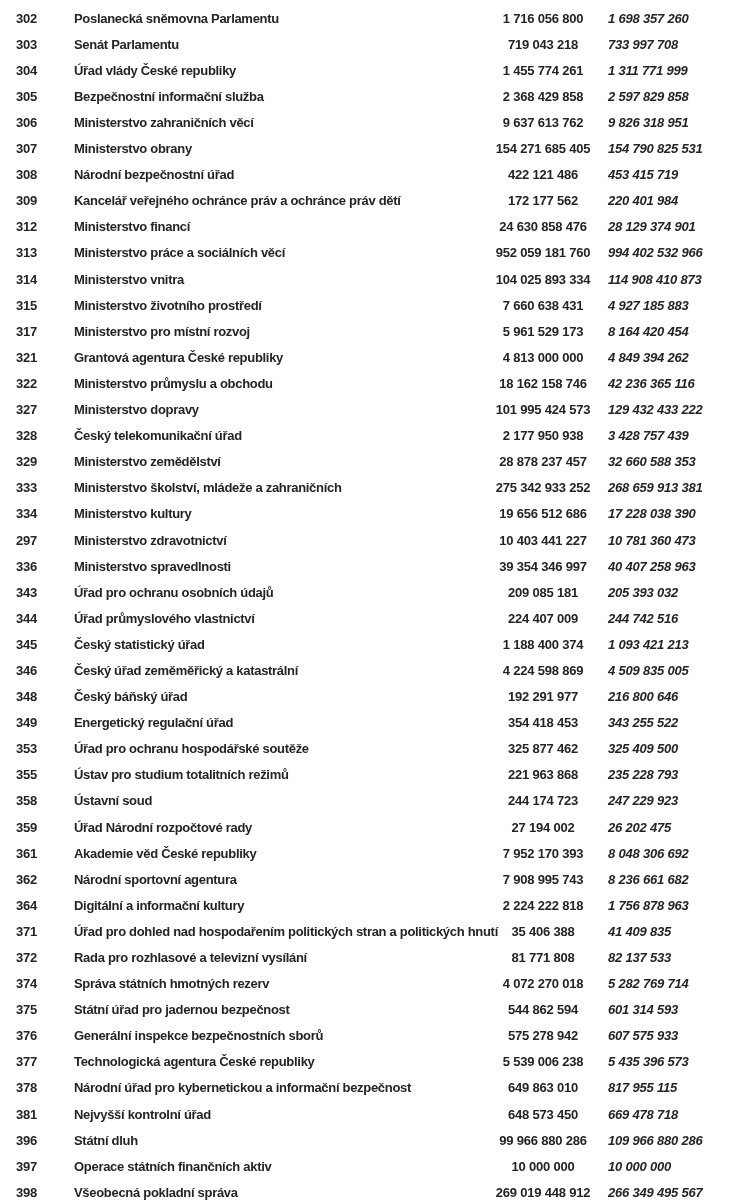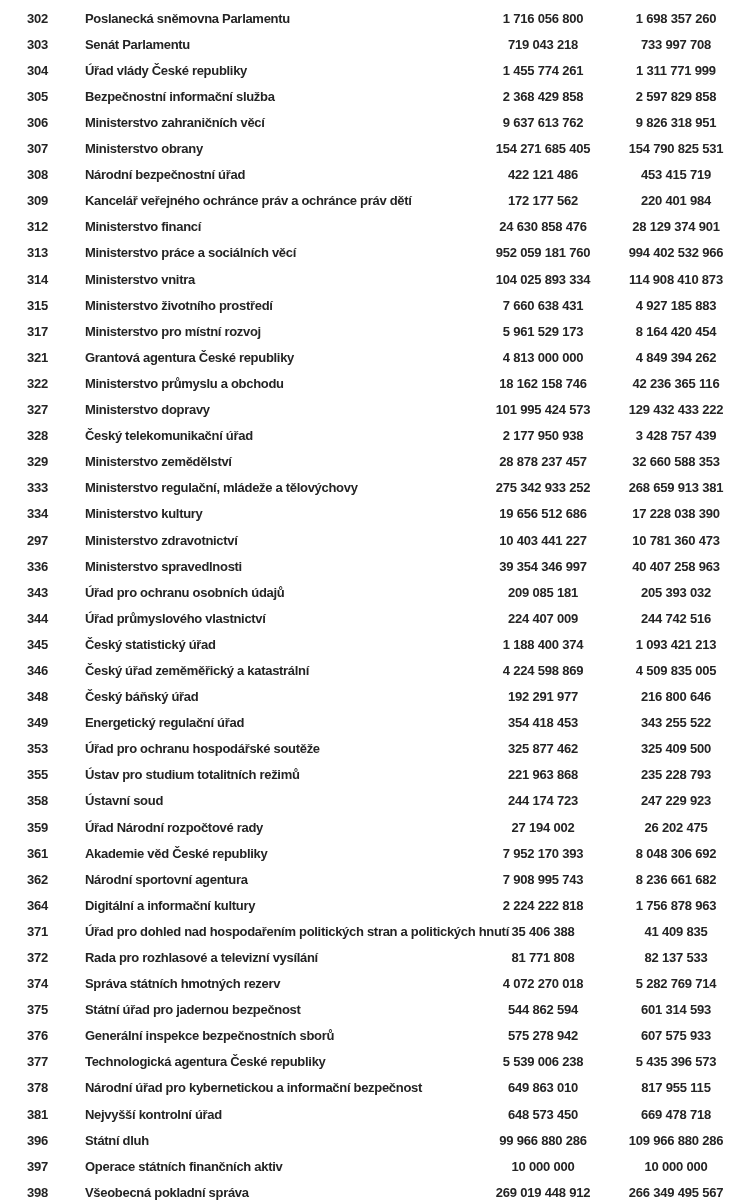--- a/index.html
+++ b/index.html
@@ -19,21 +19,21 @@
     color: #242424;
   }
   .rows {
     margin-top: -21px; 
   }
   .row {
     height: 26.1px;
     display: flex;
     align-items: center;
     box-sizing: border-box;
-    padding-left: 27px;
+    padding-left: 16px;
     padding-right: 6px;
     white-space: nowrap;
   }
   .cell-code {
     width: 58px;
     flex: 0 0 58px;
     letter-spacing: -0.2px;
   }
   .cell-name {
     flex: 1 1 auto;
@@ -43,22 +43,23 @@
   }
   .cell-v1 {
     flex: 0 0 130px;
     width: 130px;
     text-align: center;
     letter-spacing: -0.2px;
   }
   .cell-v2 {
     flex: 0 0 136px;
     width: 136px;
-    text-align: center;
+    text-align: left;
     letter-spacing: -0.2px;
+    font-style: italic;
   }
 </style>
 </head>
 <body>
 
 <div class="page">
   <div class="rows">
   <div class="row">
 
     <span class="cell-v1"></span>
@@ -186,21 +187,21 @@
 
   <div class="row">
     <span class="cell-code">329</span>
     <span class="cell-name">Ministerstvo zemědělství</span>
     <span class="cell-v1">28 878 237 457</span>
     <span class="cell-v2">32 660 588 353</span>
   </div>
 
   <div class="row">
     <span class="cell-code">333</span>
-    <span class="cell-name">Ministerstvo regulační, mládeže a tělovýchovy</span>
+    <span class="cell-name">Ministerstvo školství, mládeže a zahraničních</span>
     <span class="cell-v1">275 342 933 252</span>
     <span class="cell-v2">268 659 913 381</span>
   </div>
 
   <div class="row">
     <span class="cell-code">334</span>
     <span class="cell-name">Ministerstvo kultury</span>
     <span class="cell-v1">19 656 512 686</span>
     <span class="cell-v2">17 228 038 390</span>
   </div>

